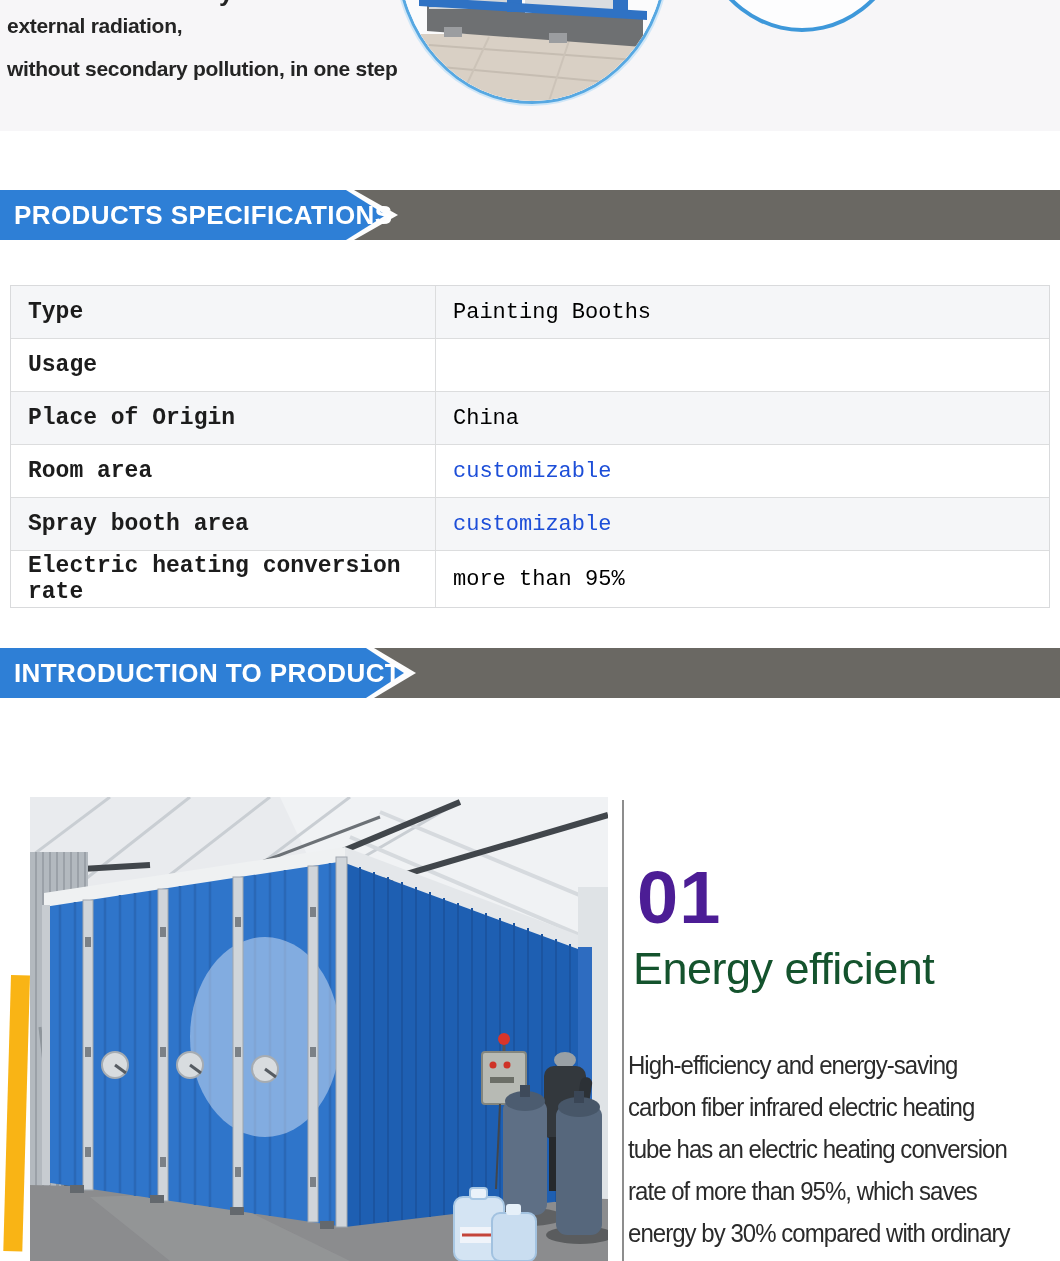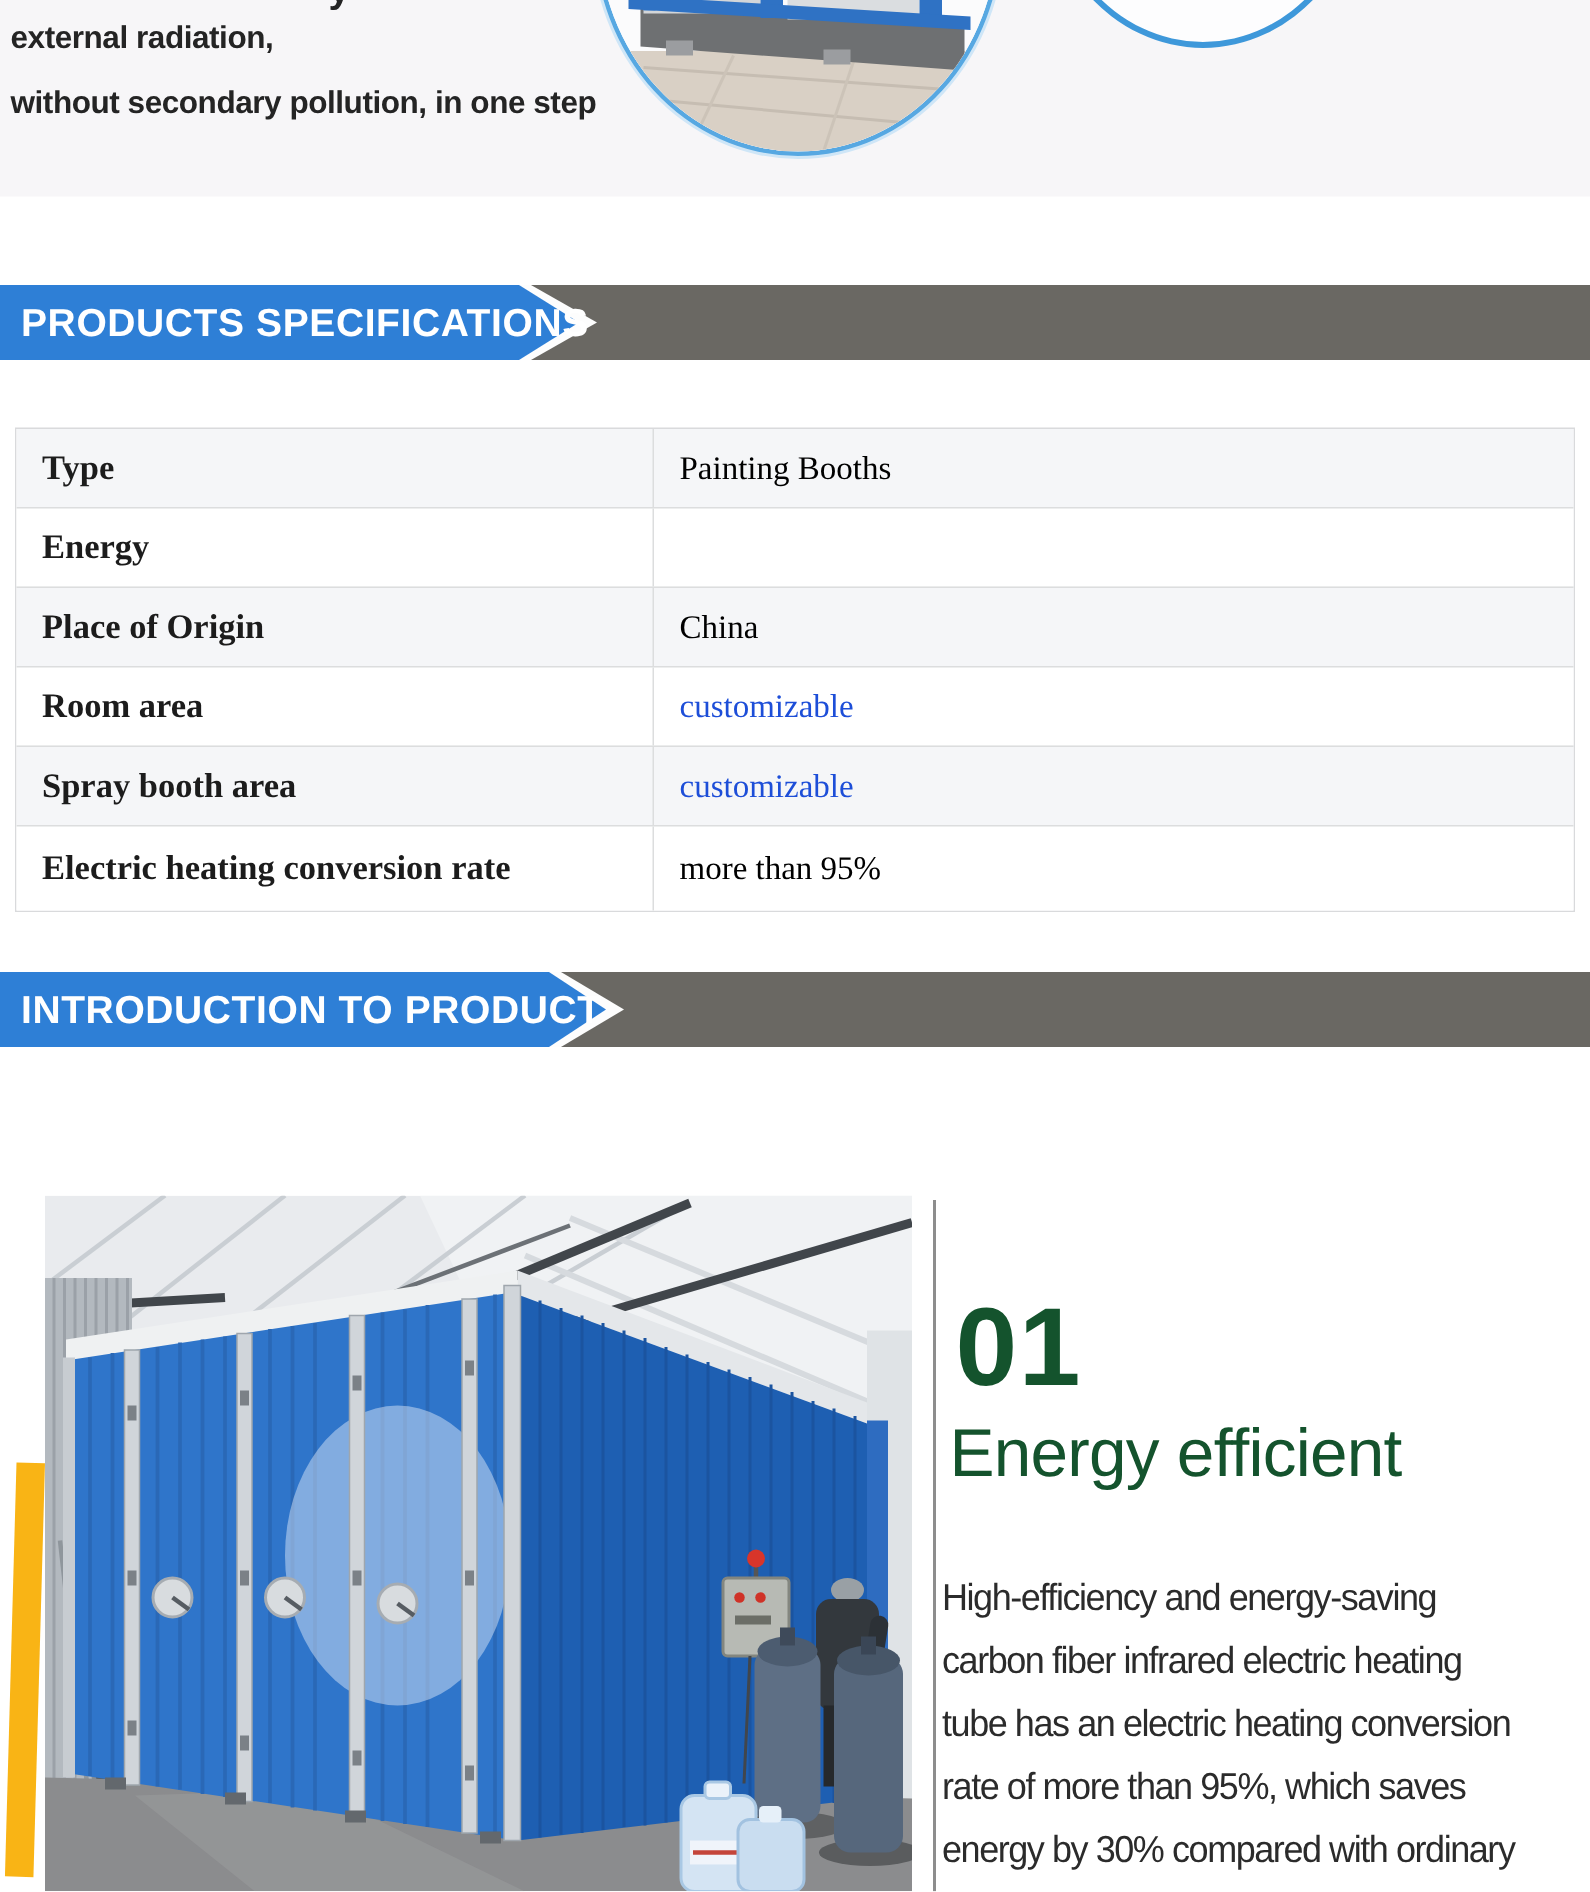--- a/index.html
+++ b/index.html
@@ -19,36 +19,36 @@
   .banner .flag-outline{position:absolute;left:0;top:0;width:420px;height:50px;background:#fdfdfd;}
   .banner .flag{position:absolute;left:0;top:0;width:420px;height:50px;background:#2e7fd6;}
   .banner.b1 .flag-outline{clip-path:polygon(0 0,354px 0,398px 25px,354px 50px,0 50px);}
   .banner.b1 .flag{clip-path:polygon(0 0,346px 0,386px 25px,346px 50px,0 50px);}
   .banner.b2 .flag-outline{clip-path:polygon(0 0,374px 0,416px 25px,374px 50px,0 50px);}
   .banner.b2 .flag{clip-path:polygon(0 0,366px 0,404px 25px,366px 50px,0 50px);}
   .banner .label{position:absolute;left:14px;top:0;line-height:50px;color:#fff;font-size:26px;
                  font-weight:700;letter-spacing:0.4px;white-space:nowrap;}
   
   .spec-table{position:absolute;left:10px;top:285px;width:1040px;border:1px solid #d9dadc;
-              font-family:Liberation Serif, serif;box-sizing:border-box;}
+              font-family:Liberation Mono, monospace;box-sizing:border-box;}
   .spec-row{display:flex;align-items:center;height:52px;background:#fff;border-top:1px solid #dcddde;}
   .spec-row:first-child{border-top:none;}
   .spec-row:nth-child(odd){background:#f5f6f8;}
   .spec-row:last-child{height:56px;justify-content:center;}
   .cell-label{width:425px;padding-left:17px;box-sizing:border-box;font-weight:700;font-size:23px;color:#1c1c1c;
               border-right:1px solid #dcddde;align-self:stretch;display:flex;align-items:center;}
   .cell-value{flex:1;padding-left:17px;font-size:22px;color:#000000;}
   .cell-value.red{color:#1d4ed8;}
   
   .yellow-stripe{position:absolute;left:11px;top:975px;width:19px;height:276px;background:#f9b415;
                  transform:rotate(1.6deg);transform-origin:top left;}
   .photo{position:absolute;left:30px;top:797px;width:578px;height:464px;overflow:hidden;}
   .photo svg{display:block;}
   .v-divider{position:absolute;left:622px;top:800px;width:2px;height:461px;background:#8d8d8d;}
-  .big-number{position:absolute;left:637px;top:858px;font-size:74px;font-weight:800;color:#14532d;
+  .big-number{position:absolute;left:637px;top:858px;font-size:74px;font-weight:800;color:#4c1d95;
               letter-spacing:1px;line-height:80px;}
   .section-heading{position:absolute;left:633px;top:943px;font-size:45px;font-weight:500;color:#14532d;
                    letter-spacing:-0.5px;white-space:nowrap;}
   .section-paragraph{position:absolute;left:628px;top:1044px;width:450px;font-size:25px;font-weight:500;
                      color:#2b2b2b;line-height:42px;white-space:pre-line;letter-spacing:-1px;
                      transform:scaleX(0.96);transform-origin:left top;}
 </style>
 </head>
 <body>
 
@@ -87,21 +87,21 @@
     <div class="flag"></div>
     <span class="label">PRODUCTS SPECIFICATIONS</span>
   </div>
 
   <div class="spec-table">
     <div class="spec-row">
       <div class="cell-label">Type</div>
       <div class="cell-value">Painting Booths</div>
     </div>
     <div class="spec-row">
-      <div class="cell-label">Energy</div>
+      <div class="cell-label">Usage</div>
     </div>
     <div class="spec-row">
       <div class="cell-label">Place of Origin</div>
       <div class="cell-value">China</div>
     </div>
     <div class="spec-row">
       <div class="cell-label">Room area</div>
       <div class="cell-value red">customizable</div>
     </div>
     <div class="spec-row">

